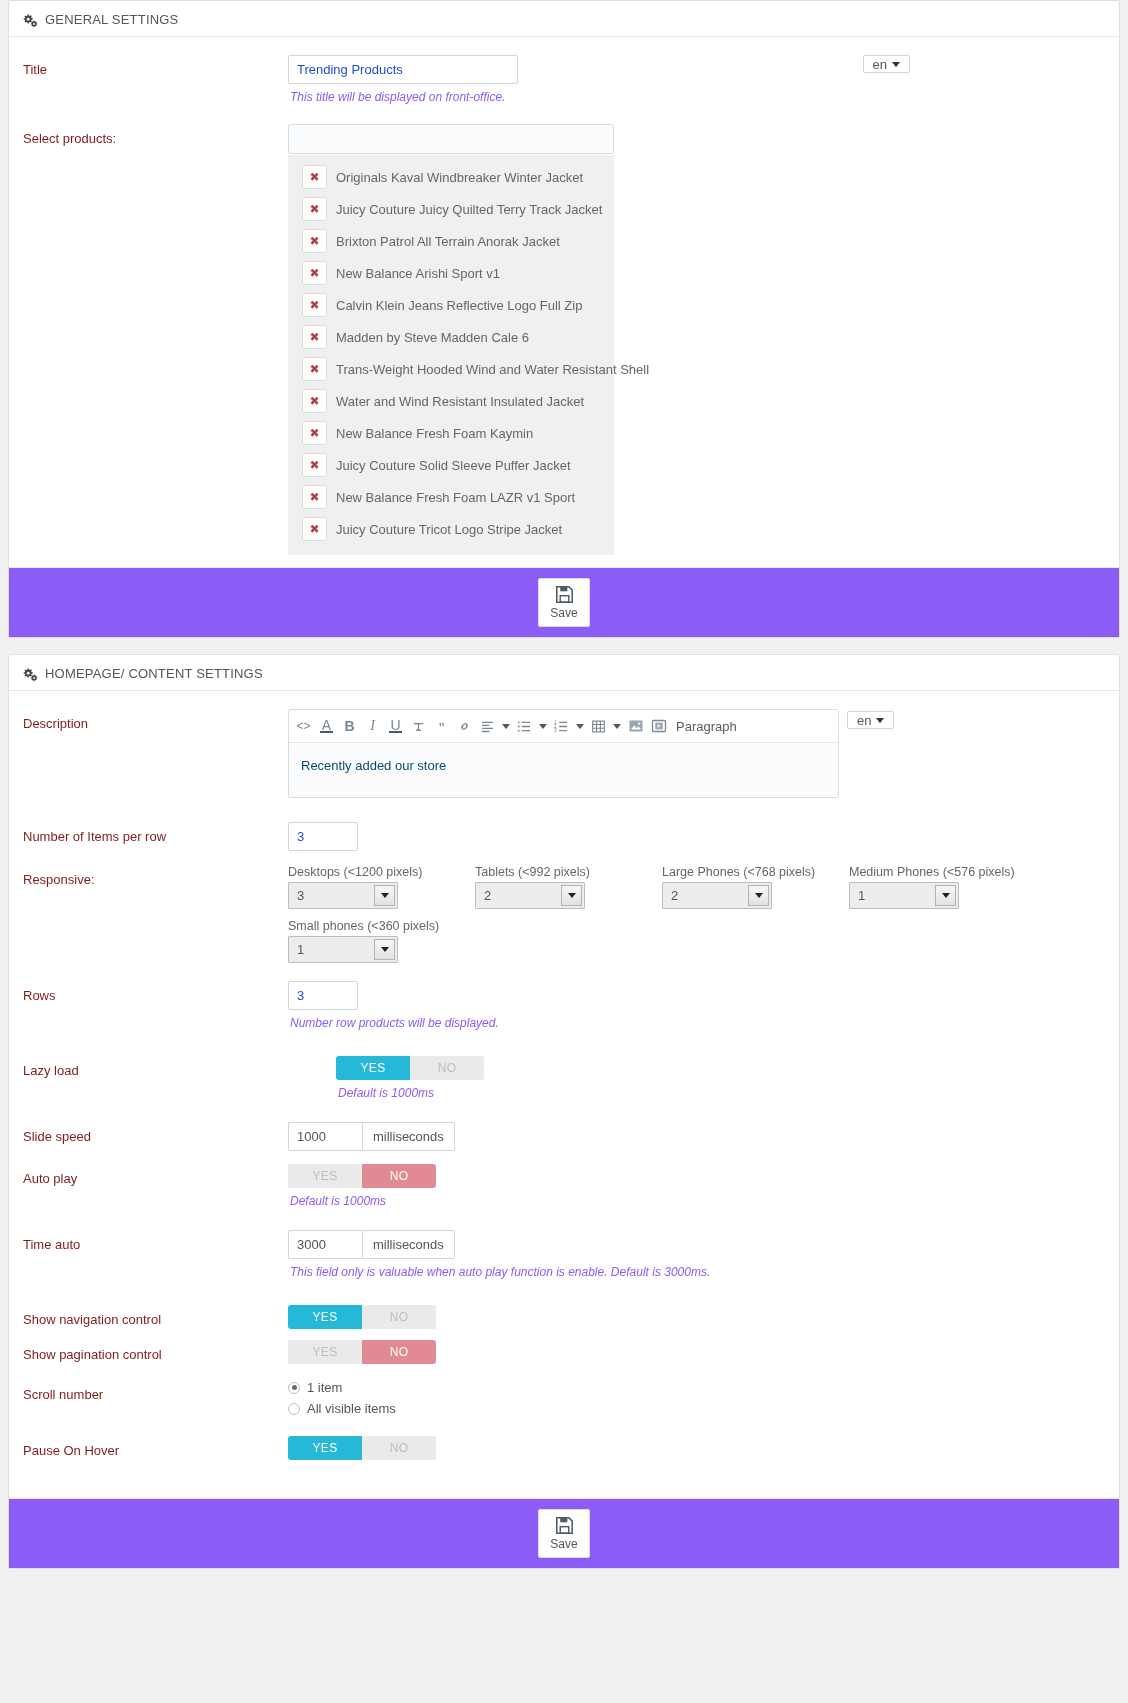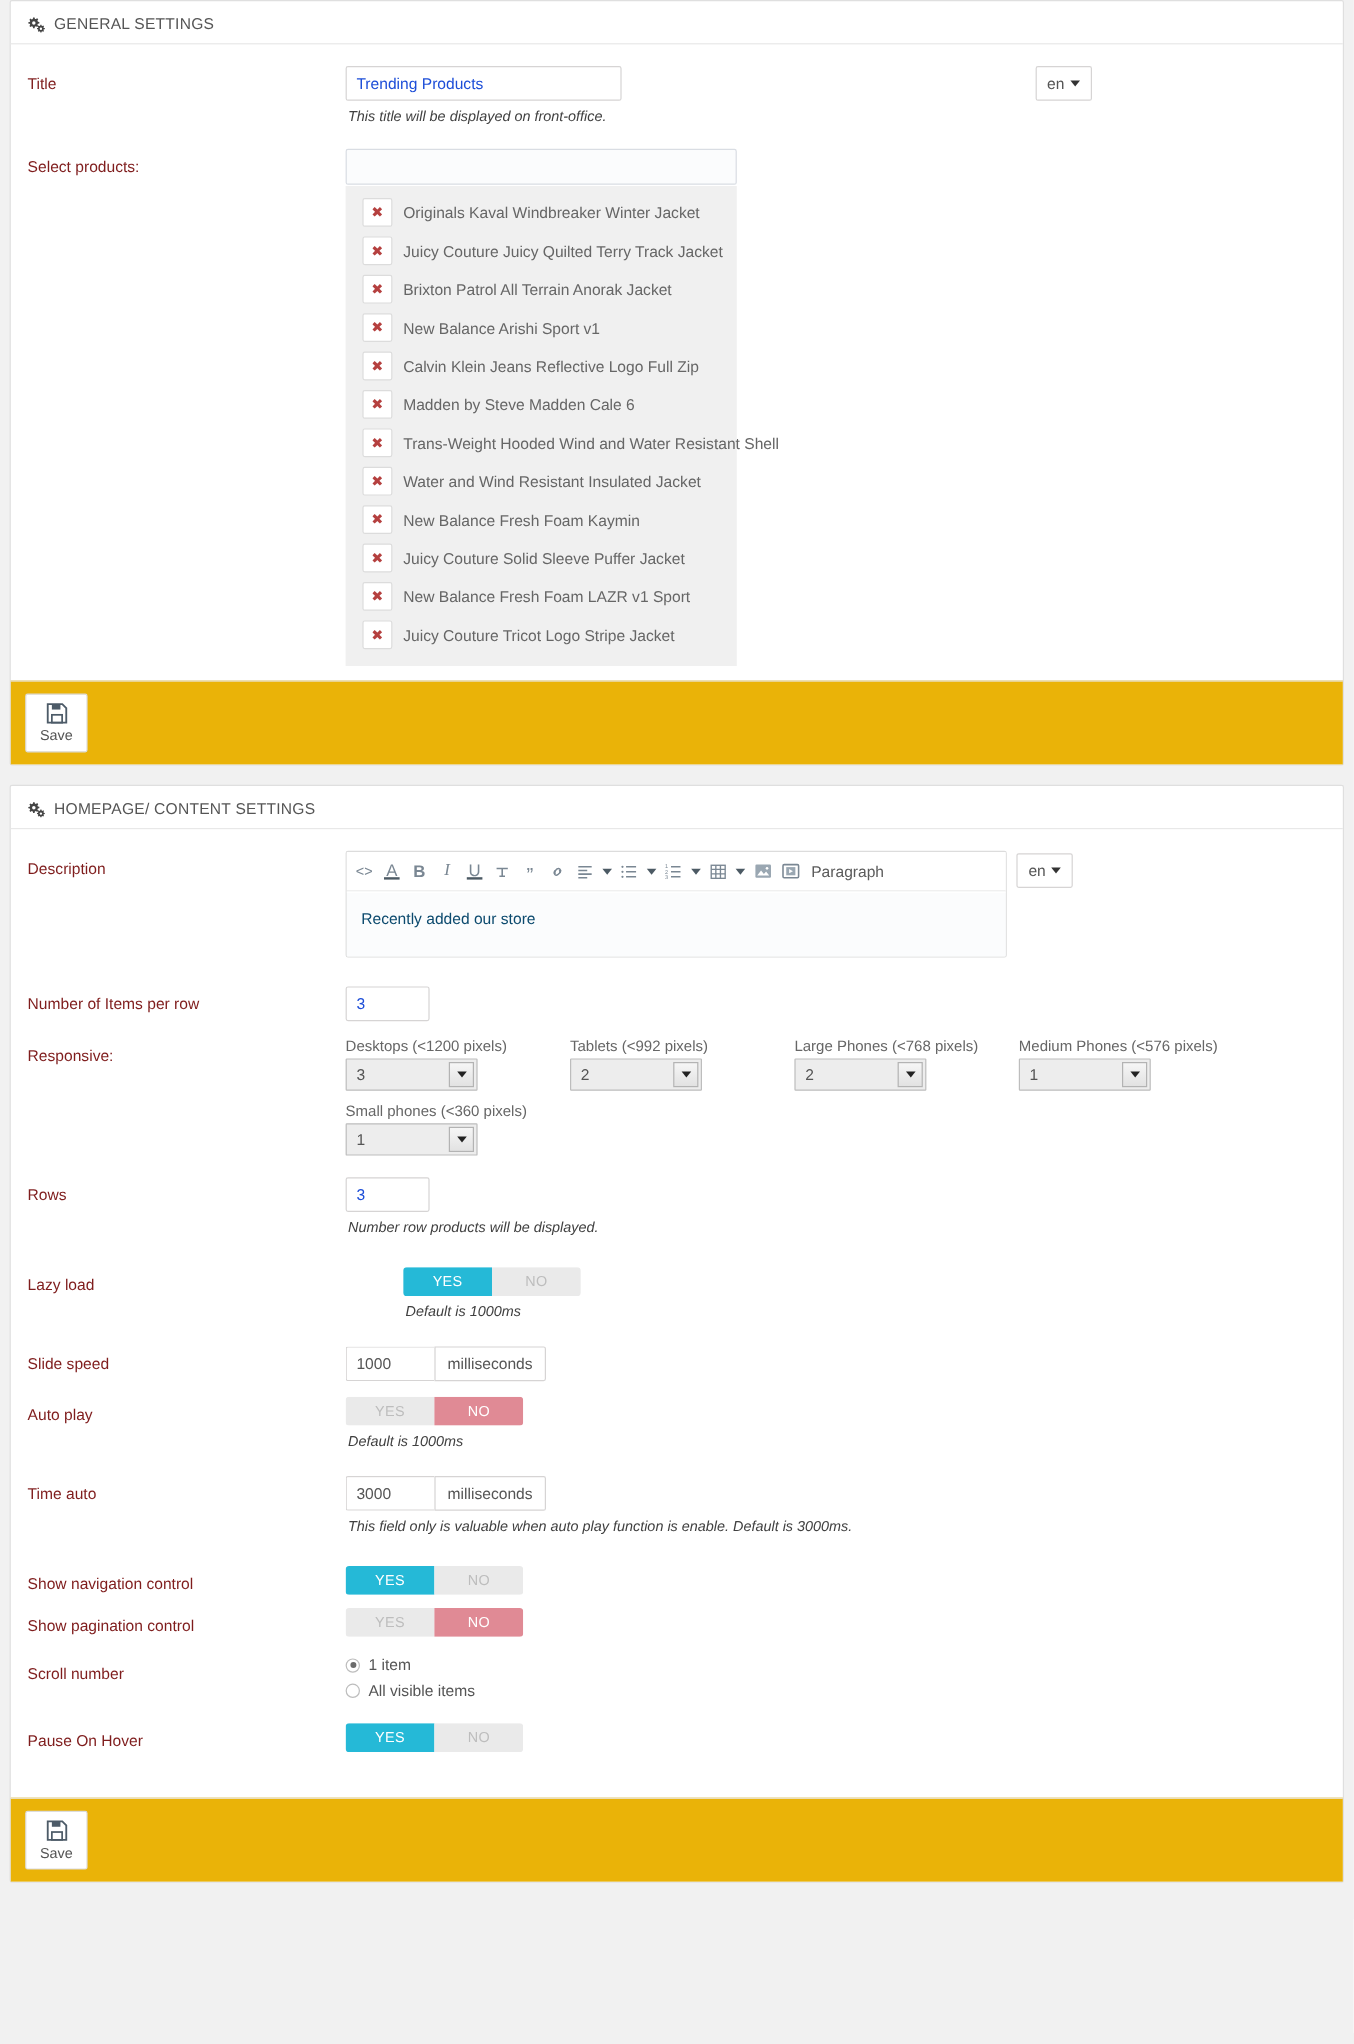--- a/index.html
+++ b/index.html
@@ -27,42 +27,42 @@
     color: #555;
     letter-spacing: .2px;
     display: flex;
     align-items: center;
     gap: 7px;
   }
   .panel-head .ptitle { text-transform: uppercase; font-size: 13px; }
   .gear-ico { width: 15px; height: 15px; display: inline-block; position: relative; top: 1px; }
   .panel-body { padding: 18px 14px 8px 14px; }
   .panel-foot {
-    background: #eab308;
+    background: #8b5cf6;
     border-top: 1px solid #e8e8e8;
     padding: 10px 12px;
     display: flex;
-    justify-content: flex-start;
+    justify-content: center;
   }
 
   
   .row { display: flex; align-items: flex-start; margin-bottom: 4px; }
   .lbl {
     width: 265px;
     flex: 0 0 265px;
     text-align: left;
     padding: 7px 12px 0 0;
     font-size: 13px;
     color: #7f1d1d;
     line-height: 1.3;
   }
   .ctl { flex: 1 1 auto; min-width: 0; }
   .help {
     font-style: italic;
-    color: #404040;
+    color: #8b5cf6;
     font-size: 12px;
     margin: 6px 0 0 2px;
   }
 
   input.txt {
     font-family: "Liberation Sans", sans-serif;
     font-size: 13px;
     color: #1d4ed8;
     border: 1px solid #d6d4d4;
     background: #fff;
@@ -79,21 +79,21 @@
     border: 1px solid #d6d4d4;
     background: #fff;
     border-radius: 2px;
     padding: 6px 9px;
     font-size: 13px;
     color: #555;
     display: inline-flex;
     align-items: center;
     gap: 5px;
     cursor: pointer;
-    height: 29px;
+    height: 18px;
     line-height: 1;
   }
   .caret {
     width: 0; height: 0;
     border-left: 4px solid transparent;
     border-right: 4px solid transparent;
     border-top: 5px solid #333;
     display: inline-block;
   }
 

